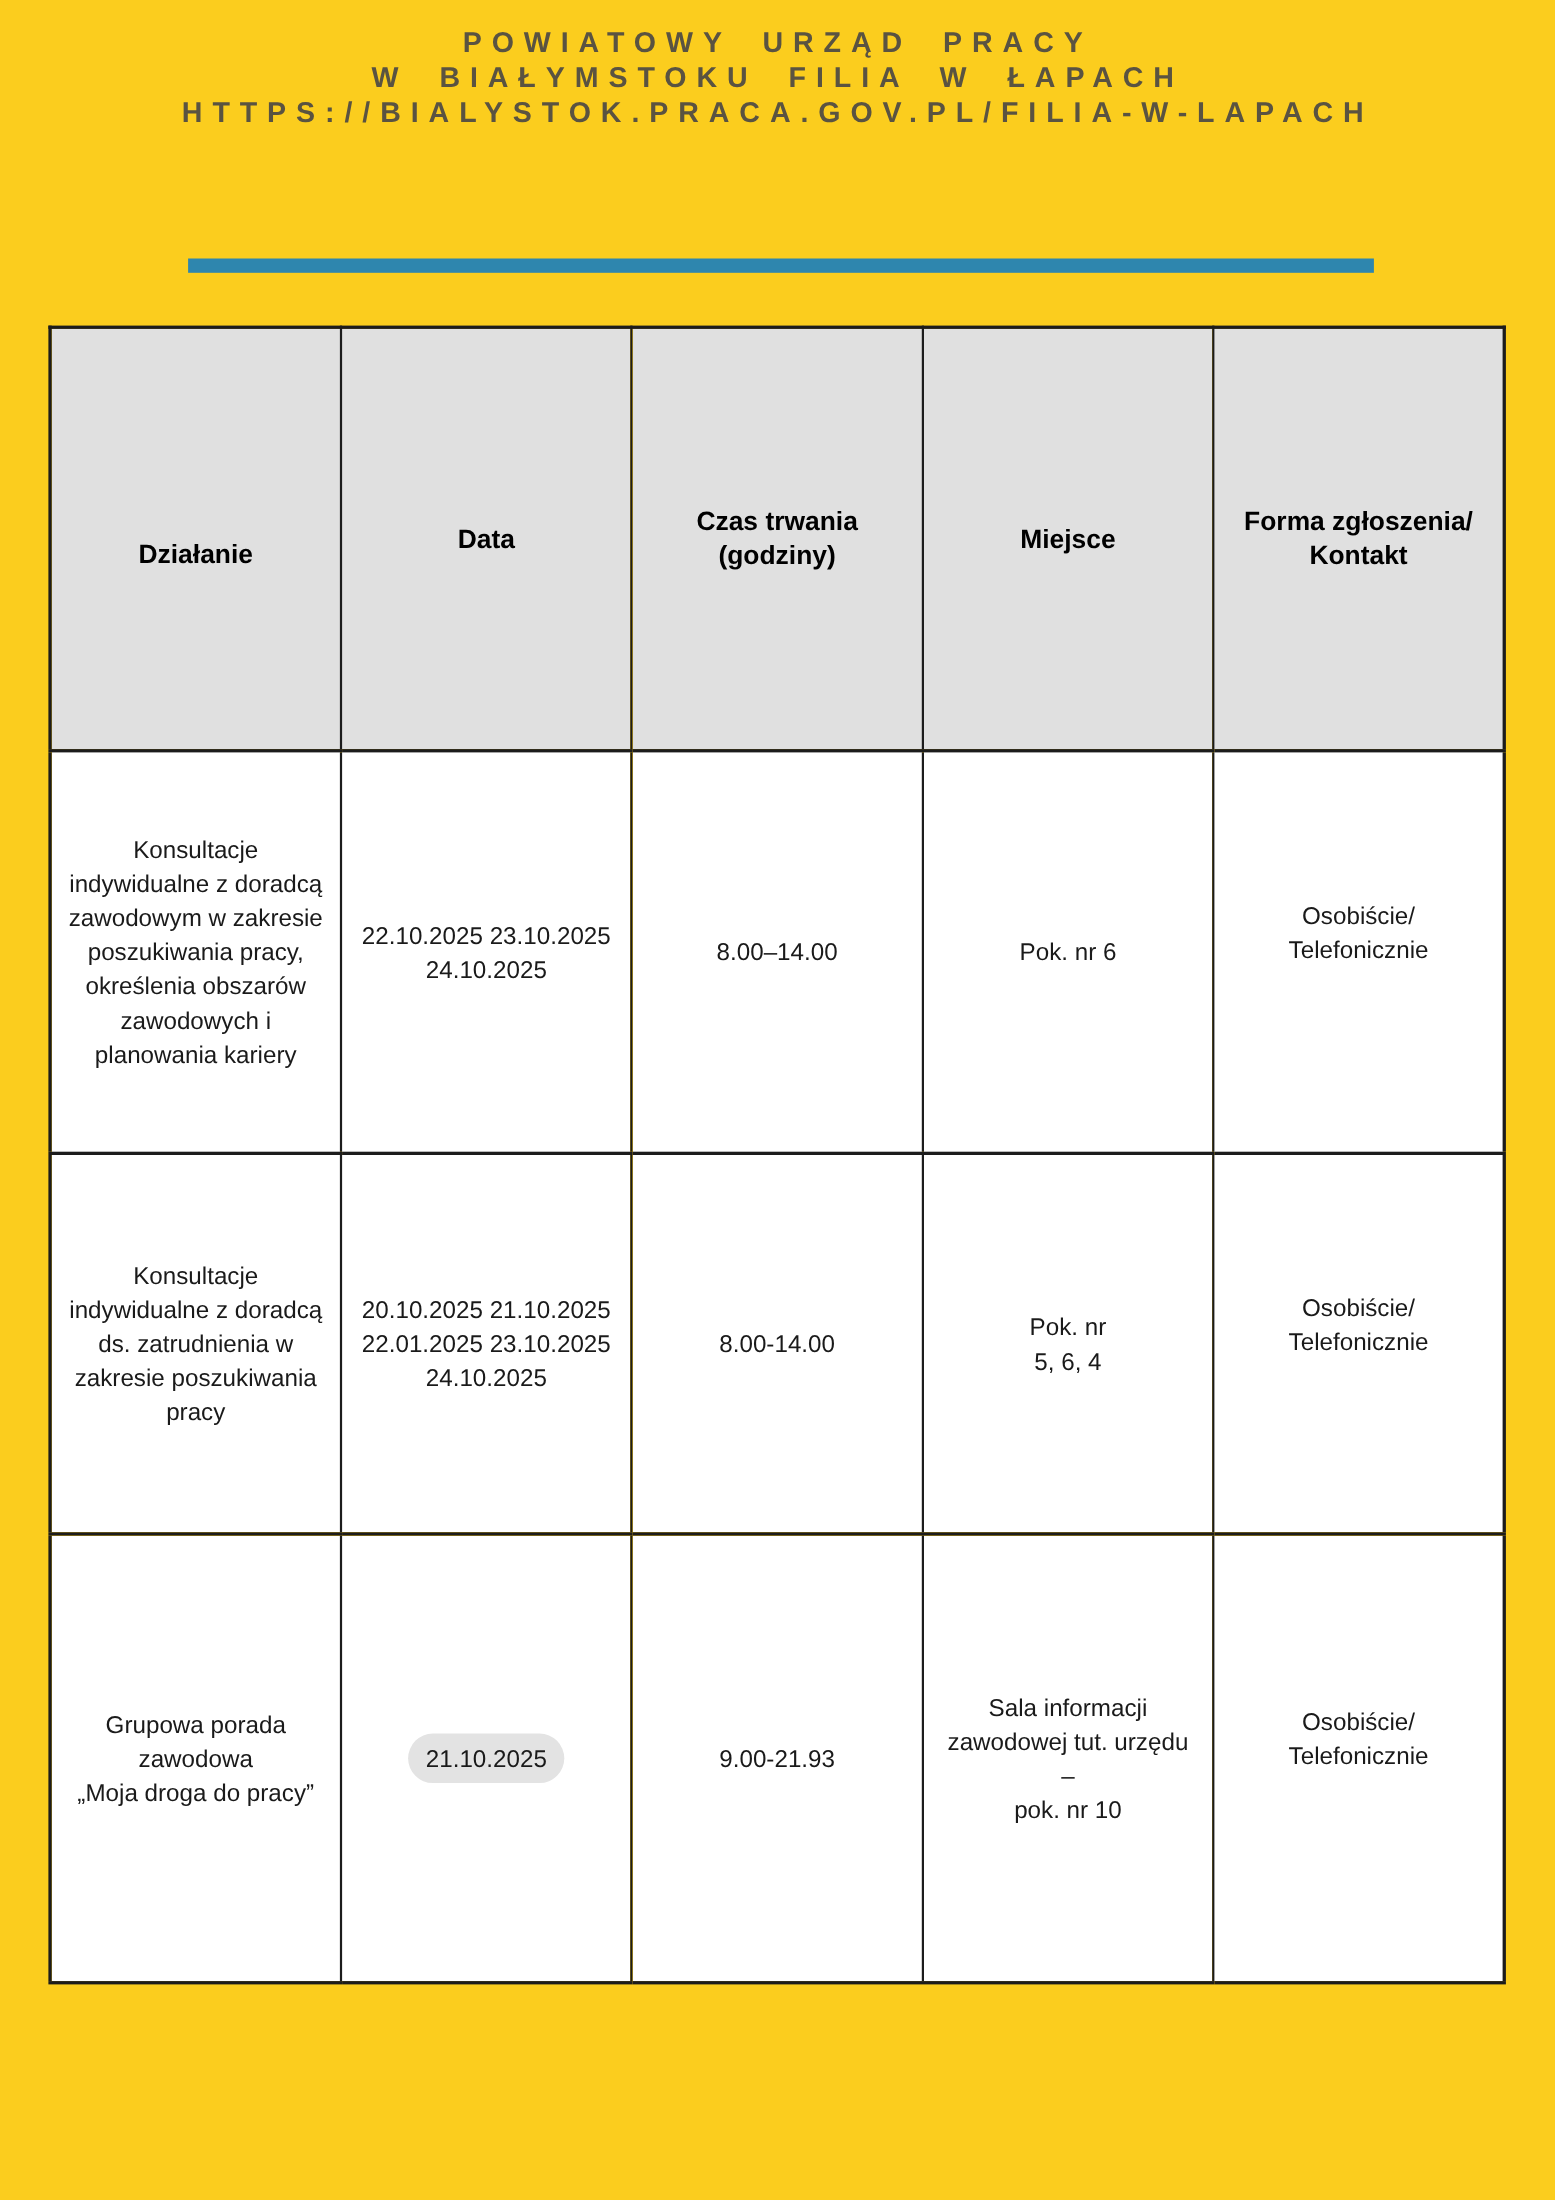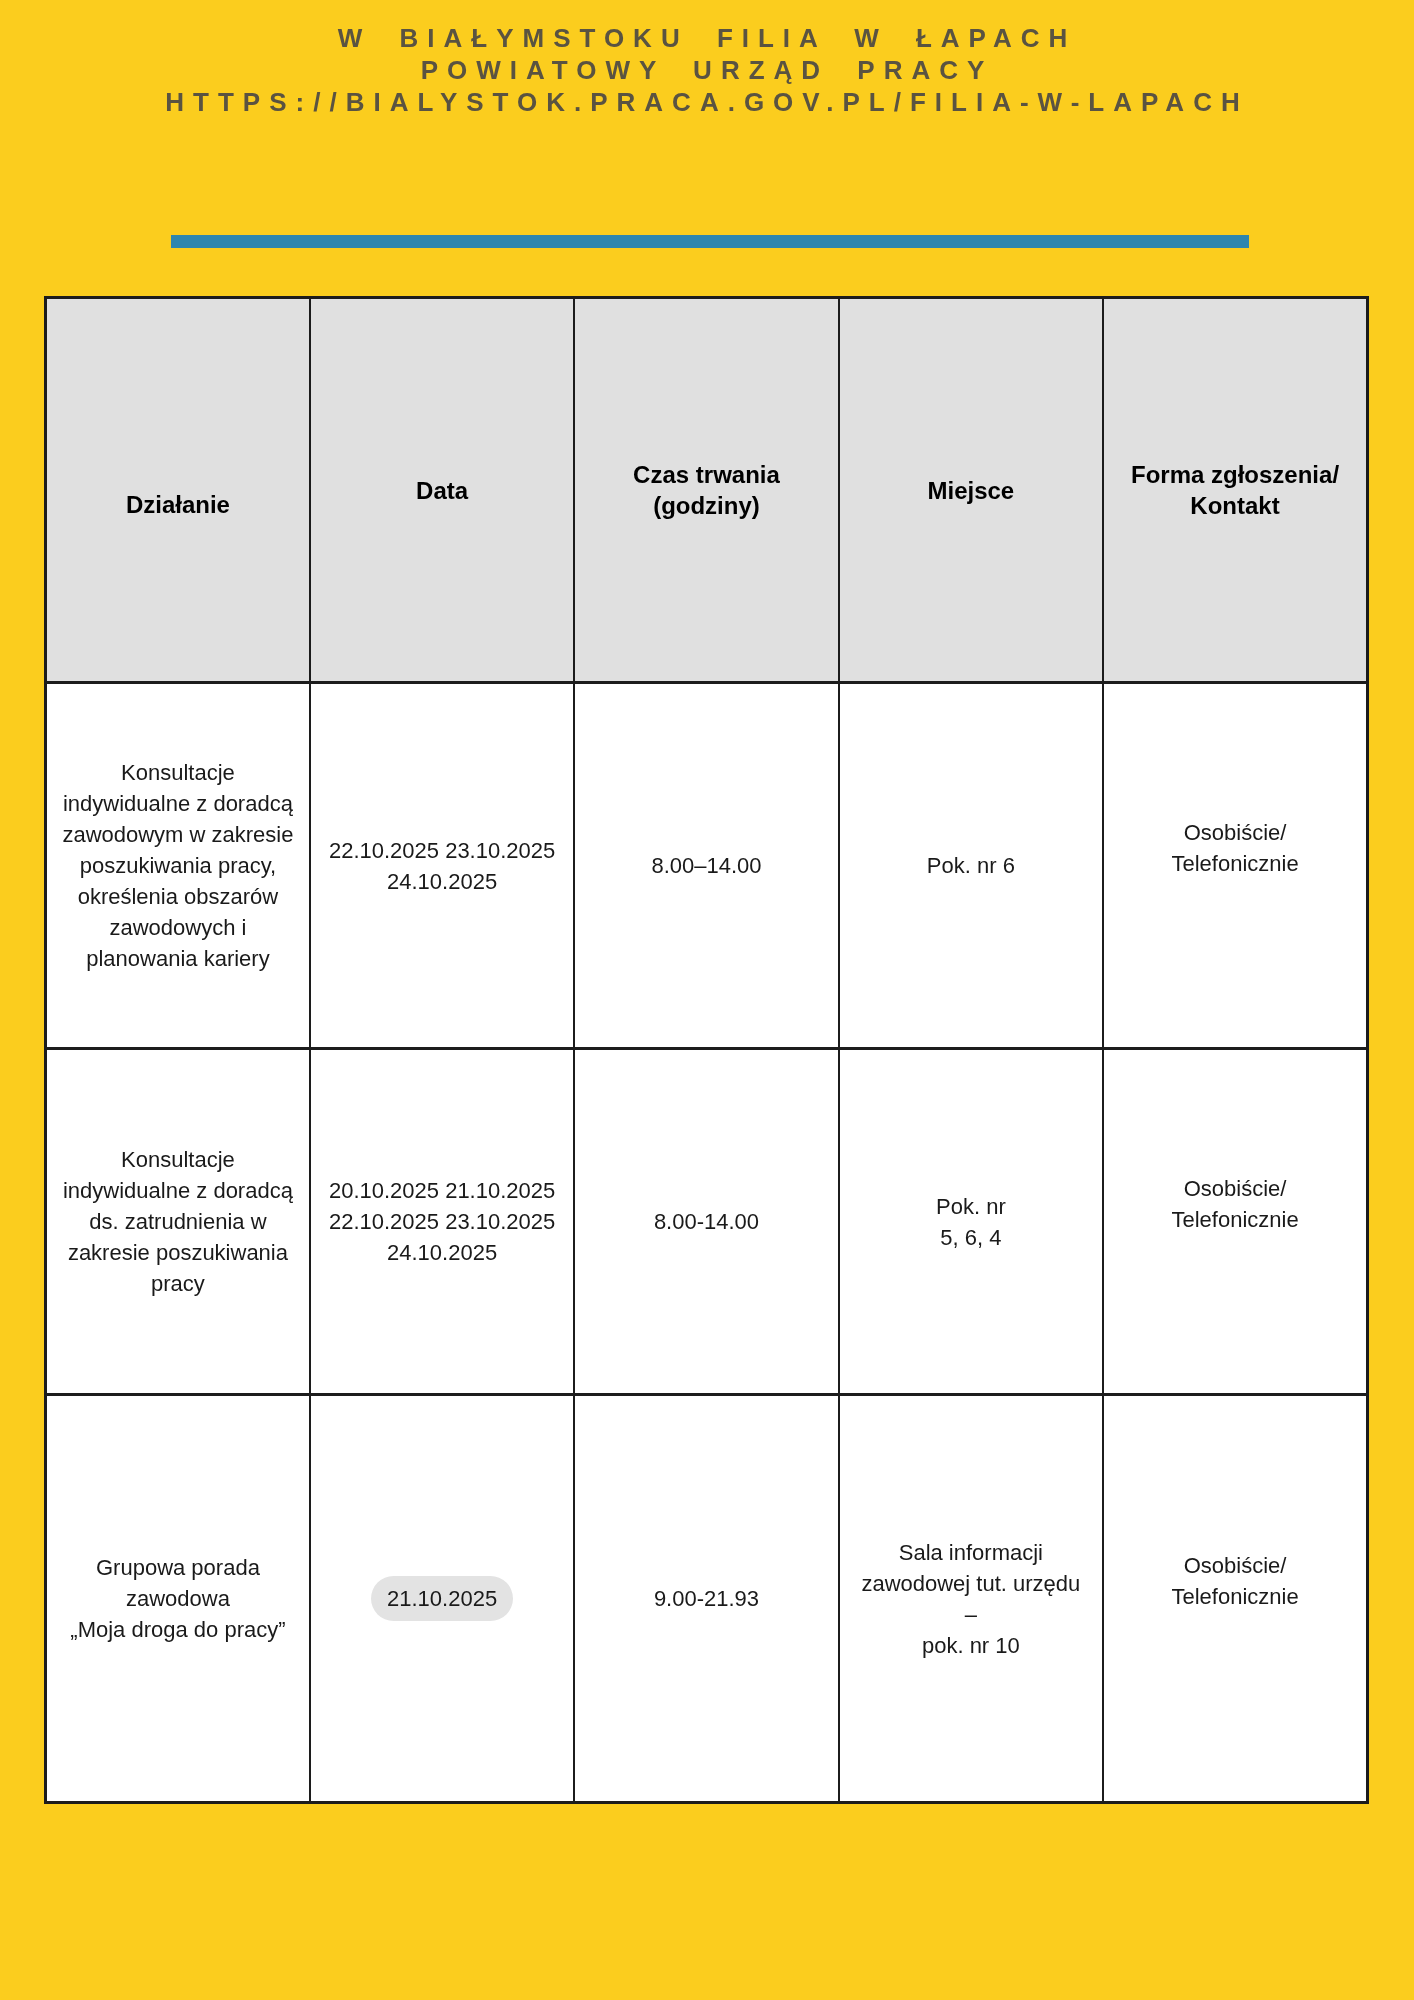--- a/index.html
+++ b/index.html
@@ -92,22 +92,22 @@
     padding:7px 16px;
     white-space:nowrap;
   }
 </style>
 </head>
 <body>
 
 <div class="page">
 
   <div class="banner">
+    <div class="banner-line">POWIATOWY URZĄD PRACY</div>
     <div class="banner-line">W BIAŁYMSTOKU FILIA W ŁAPACH</div>
-    <div class="banner-line">POWIATOWY URZĄD PRACY</div>
     <div class="banner-line">HTTPS://BIALYSTOK.PRACA.GOV.PL/FILIA-W-LAPACH</div>
   </div>
 
   <div class="divider"></div>
 
   <table class="schedule">
     <colgroup>
       <col style="width:20%">
         <col style="width:20%">
         <col style="width:20%">
@@ -139,21 +139,21 @@
       <td><span class="cell-text shift-up">Osobiście/
 Telefonicznie</span></td>
     </tr>
     <tr class="body-row row-2">
       <td><span class="cell-text">Konsultacje
 indywidualne z doradcą
 ds. zatrudnienia w
 zakresie poszukiwania
 pracy</span></td>
       <td><span class="cell-text">20.10.2025 21.10.2025
-22.10.2025 23.10.2025
+22.01.2025 23.10.2025
 24.10.2025</span></td>
       <td><span class="cell-text">8.00-14.00</span></td>
       <td><span class="cell-text">Pok. nr
 5, 6, 4</span></td>
       <td><span class="cell-text shift-up">Osobiście/
 Telefonicznie</span></td>
     </tr>
     <tr class="body-row row-3">
       <td><span class="cell-text">Grupowa porada
 zawodowa

